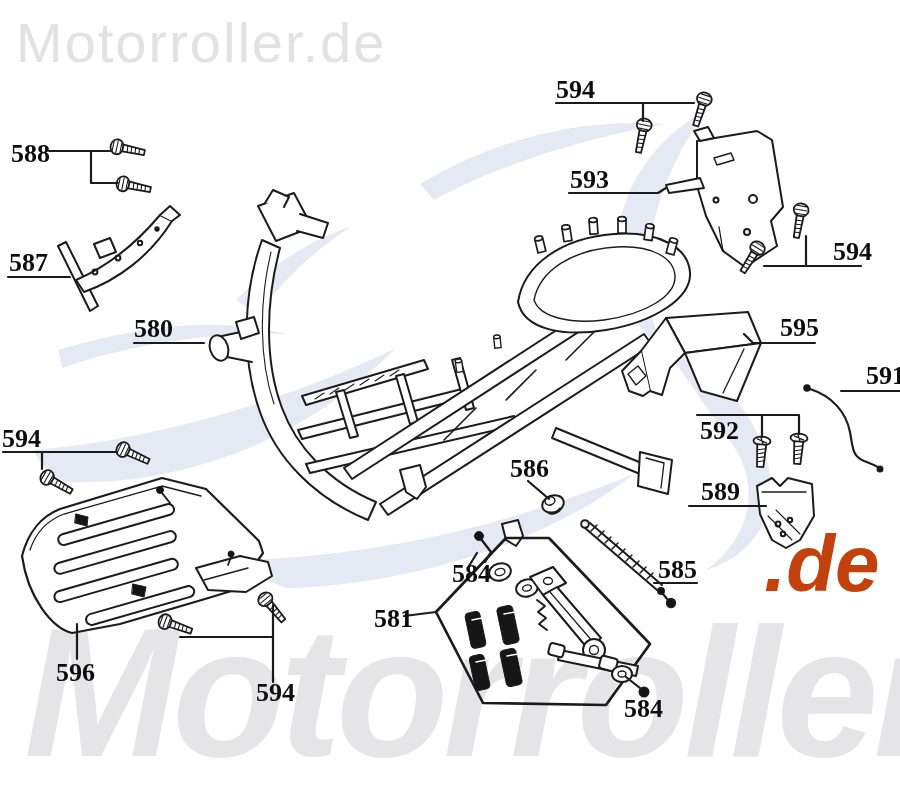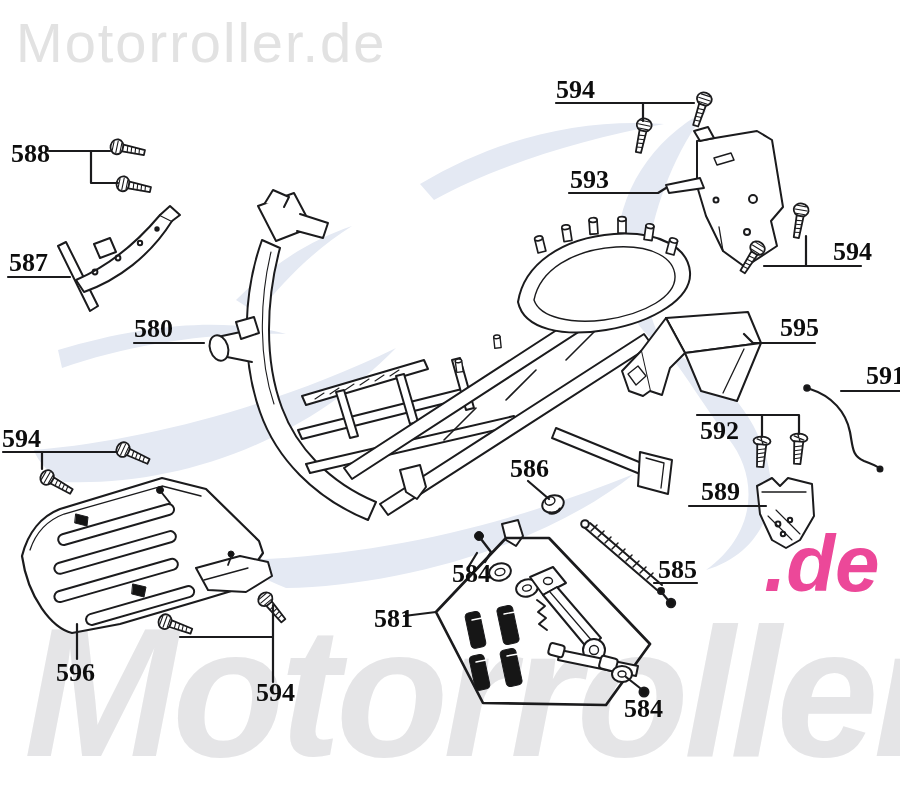--- a/index.html
+++ b/index.html
@@ -4,21 +4,21 @@
 <style>
   html,body{margin:0;padding:0;background:#ffffff;}
   .stage{position:relative;width:900px;height:800px;overflow:hidden;background:#ffffff;
          font-family:"Liberation Sans",sans-serif;border-radius:19px;}
   
   .wm-logo{position:absolute;left:16px;top:10px;font-size:56px;letter-spacing:2px;
            color:#e2e2e2;white-space:nowrap;}
   .wm-big{position:absolute;left:24px;top:586px;font-size:184px;font-weight:bold;
           font-style:italic;color:#e5e5e7;letter-spacing:-5px;white-space:nowrap;}
   .wm-de{position:absolute;left:764px;top:518px;font-size:80px;font-weight:bold;
-         font-style:italic;color:#ec4899;white-space:nowrap;}
+         font-style:italic;color:#c2410c;white-space:nowrap;}
   svg.diagram{position:absolute;left:0;top:0;}
   .plabel{font-family:"Liberation Serif",serif;font-weight:bold;font-size:26px;
           fill:#0d0d0d;}
 </style>
 </head>
 <body>
 
 <div class="stage">
 
   <div class="wm-logo">Motorroller.de</div>

